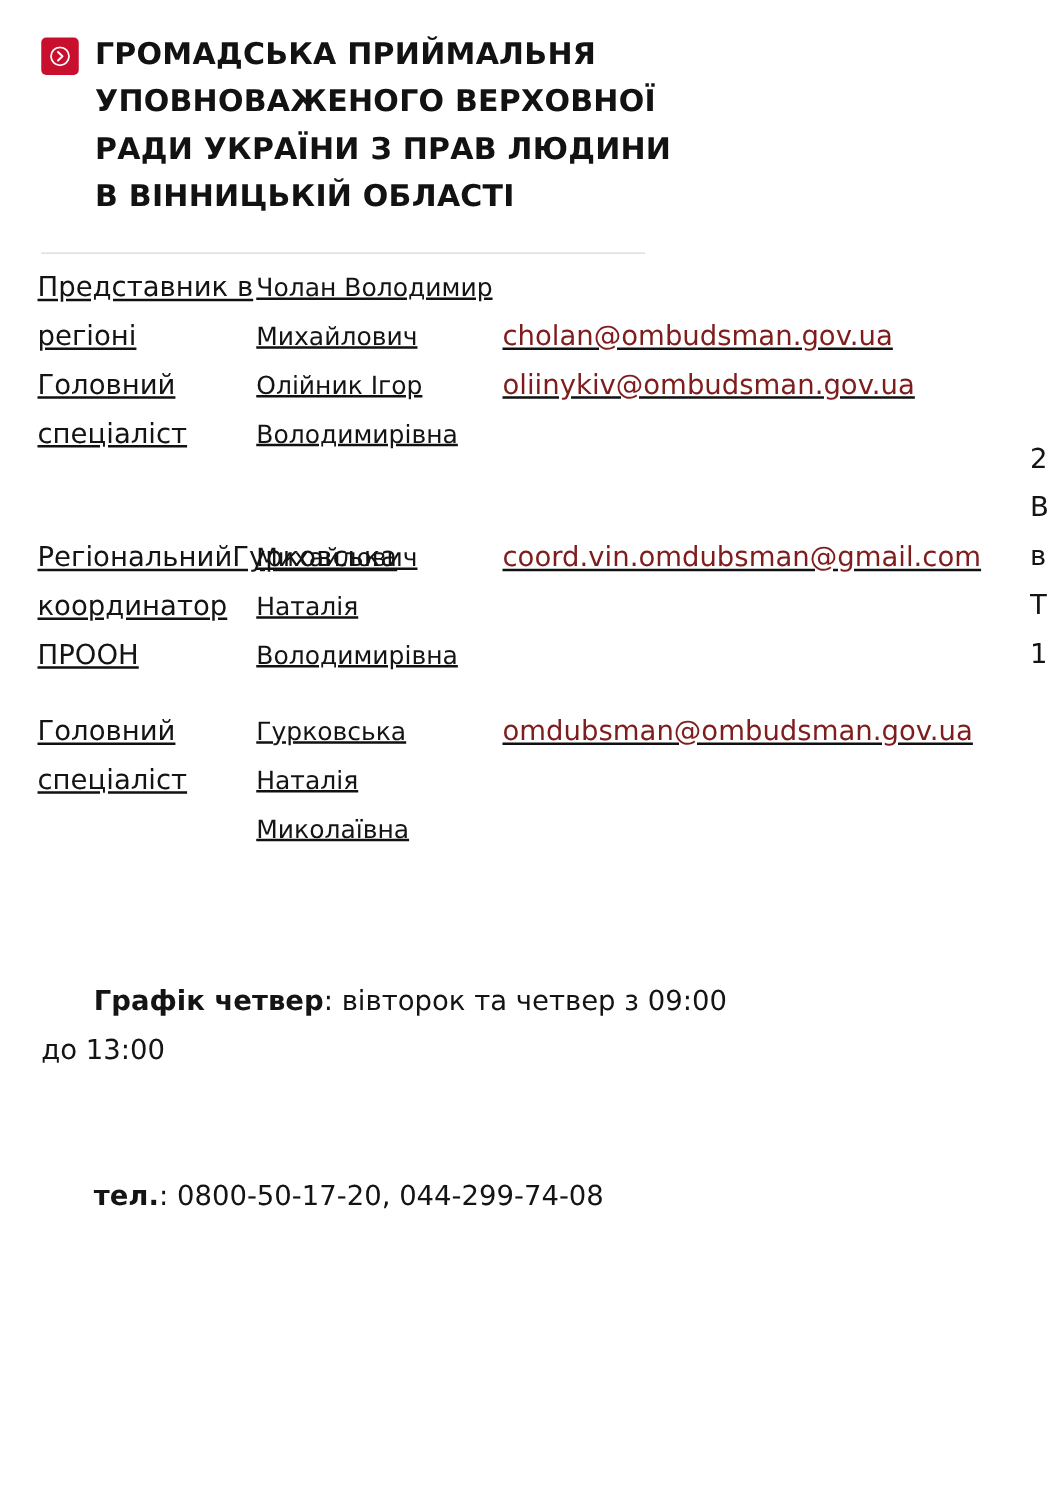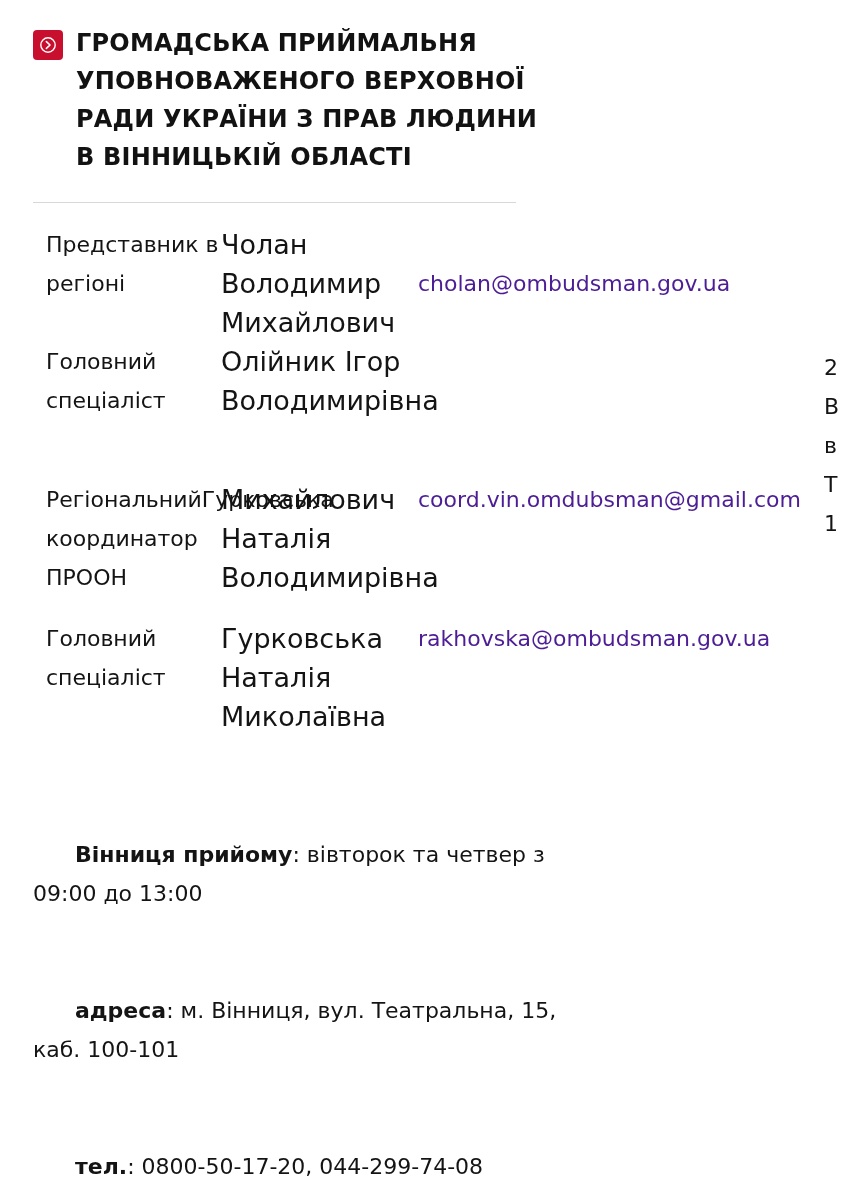--- a/index.html
+++ b/index.html
@@ -54,47 +54,48 @@
 
   .divider {
     margin: 26px 0 0 33px;
     width: 483px;
     height: 1px;
     background: #d8d8d8;
   }
 
   
   .contacts {
-    margin-top: 22px;
-    padding-left: 46px;
+    margin-top: 8px;
+    padding-left: 30px;
+    text-decoration: underline;
   }
   .contact-row {
     display: flex;
     align-items: flex-start;
     margin-bottom: 0px;
   }
   .col-role {
     width: 175px;
     flex: 0 0 175px;
     font-size: 22px;
     line-height: 39px;
     color: #141414;
   }
   .col-name {
     width: 197px;
     flex: 0 0 197px;
-    font-size: 27px;
+    font-size: 20px;
     line-height: 39px;
     color: #141414;
   }
   .col-email {
     flex: 1 1 auto;
     font-size: 22px;
     line-height: 39px;
-    color: #4c1d95;
+    color: #7f1d1d;
     white-space: nowrap;
   }
   .row-offset-1 .col-email { padding-top: 39px; }
 
   .gap-block { height: 38px; }
   .gap-block-small { height: 22px; }
 
   
   .right-strip {
     position: absolute;
@@ -141,55 +142,53 @@
 
     <div class="contact-row row-offset-1">
       <div class="col-role">Представник в регіоні</div>
       <div class="col-name">Чолан Володимир Михайлович</div>
       <div class="col-email">cholan@ombudsman.gov.ua</div>
     </div>
 
     <div class="contact-row">
       <div class="col-role">Головний спеціаліст</div>
       <div class="col-name">Олійник Ігор Володимирівна</div>
+      <div class="col-email">oliinykiv@ombudsman.gov.ua</div>
     </div>
 
     <div class="gap-block"></div>
     <div class="gap-block-small"></div>
 
     <div class="contact-row">
       <div class="col-role">РегіональнийГурковська координатор ПРООН</div>
       <div class="col-name">Михайлович Наталія Володимирівна</div>
       <div class="col-email">coord.vin.omdubsman@gmail.com</div>
     </div>
 
     <div class="gap-block-small"></div>
 
     <div class="contact-row">
       <div class="col-role">Головний спеціаліст</div>
       <div class="col-name">Гурковська Наталія Миколаївна</div>
-      <div class="col-email">rakhovska@ombudsman.gov.ua</div>
+      <div class="col-email">omdubsman@ombudsman.gov.ua</div>
     </div>
 
   </div>
 
   <div class="right-strip">
     <div>2</div>
     <div>В</div>
     <div>в</div>
     <div>Т</div>
     <div>1</div>
   </div>
 
   <div class="schedule">
     <div class="schedule-line">
-      <b>Вінниця прийому</b><span>: вівторок та четвер з 09:00 до 13:00</span>
-    </div>
-    <div class="schedule-line">
-      <b>адреса</b><span>: м. Вінниця, вул. Театральна, 15, каб. 100-101</span>
+      <b>Графік четвер</b><span>: вівторок та четвер з 09:00 до 13:00</span>
     </div>
     <div class="schedule-line">
       <b>тел.</b><span>: 0800-50-17-20, 044-299-74-08</span>
     </div>
 
   </div>
 
 </div>
 
 </body></html>

